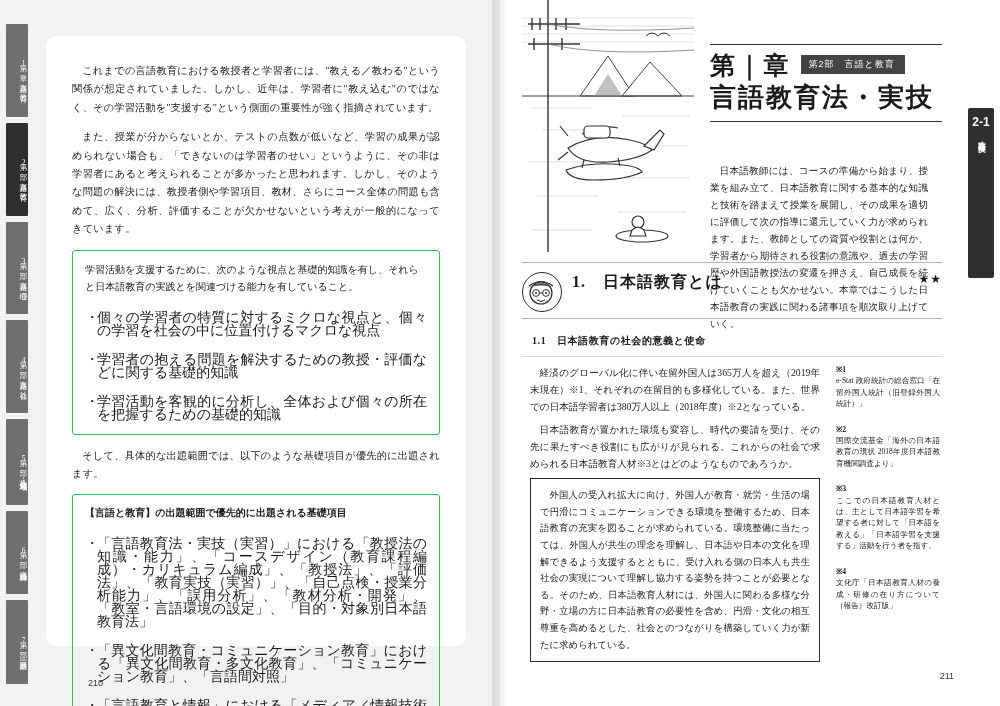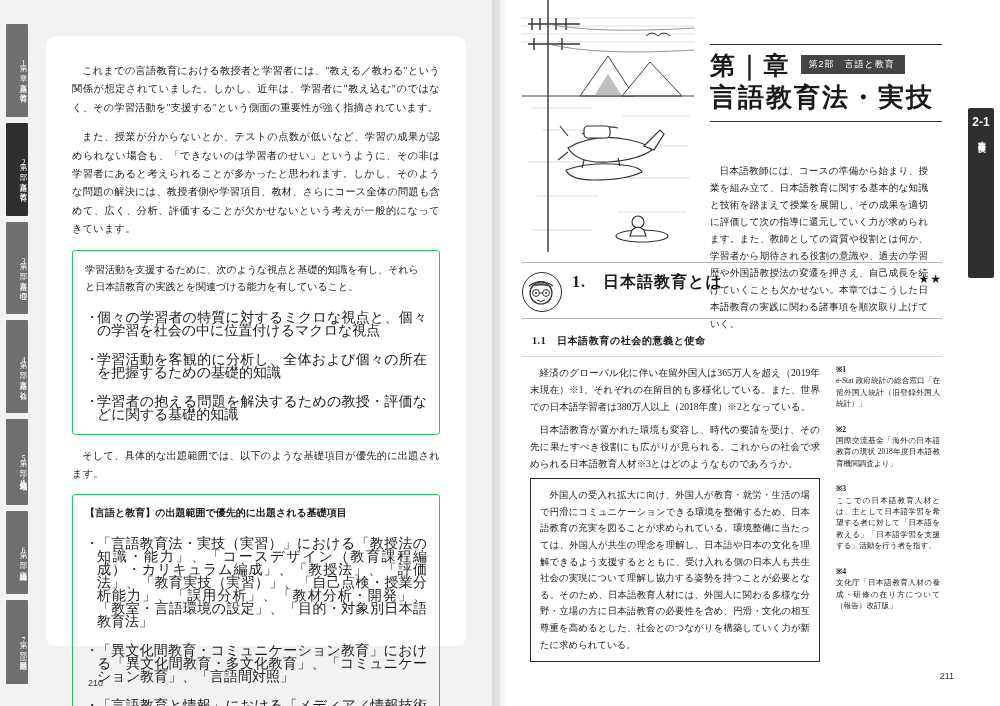--- a/index.html
+++ b/index.html
@@ -378,22 +378,22 @@
     </div>
 
     <div class="left-card">
       <p class="jp-para">これまでの言語教育における教授者と学習者には、"教える／教わる"という関係が想定されていました。しかし、近年は、学習者に"教え込む"のではなく、その学習活動を"支援する"という側面の重要性が強く指摘されています。</p>
       <p class="jp-para">また、授業が分からないとか、テストの点数が低いなど、学習の成果が認められない場合も、「できないのは学習者のせい」というように、その非は学習者にあると考えられることが多かったと思われます。しかし、そのような問題の解決には、教授者側や学習項目、教材、さらにコース全体の問題も含めて、広く、分析、評価することが欠かせないという考えが一般的になってきています。</p>
 
       <div class="box">
         <p class="box-lead">学習活動を支援するために、次のような視点と基礎的知識を有し、それらと日本語教育の実践とを関連づける能力を有していること。</p>
         <ul class="bullets">
           <li>個々の学習者の特質に対するミクロな視点と、個々の学習を社会の中に位置付けるマクロな視点</li>
+          <li>学習者の抱える問題を解決するための教授・評価などに関する基礎的知識</li>
           <li>学習活動を客観的に分析し、全体および個々の所在を把握するための基礎的知識</li>
-          <li>学習者の抱える問題を解決するための教授・評価などに関する基礎的知識</li>
         </ul>
       </div>
 
       <p class="jp-para">そして、具体的な出題範囲では、以下のような基礎項目が優先的に出題されます。</p>
 
       <div class="box">
         <p class="box-title">【言語と教育】の出題範囲で優先的に出題される基礎項目</p>
         <ul class="bullets">
           <li>「言語教育法・実技（実習）」における「教授法の知識・能力」、「コースデザイン（教育課程編成）・カリキュラム編成」、「教授法」、「評価法」、「教育実技（実習）」、「自己点検・授業分析能力」、「誤用分析」、「教材分析・開発」、「教室・言語環境の設定」、「目的・対象別日本語教育法」</li>
           <li>「異文化間教育・コミュニケーション教育」における「異文化間教育・多文化教育」、「コミュニケーション教育」、「言語間対照」</li>

